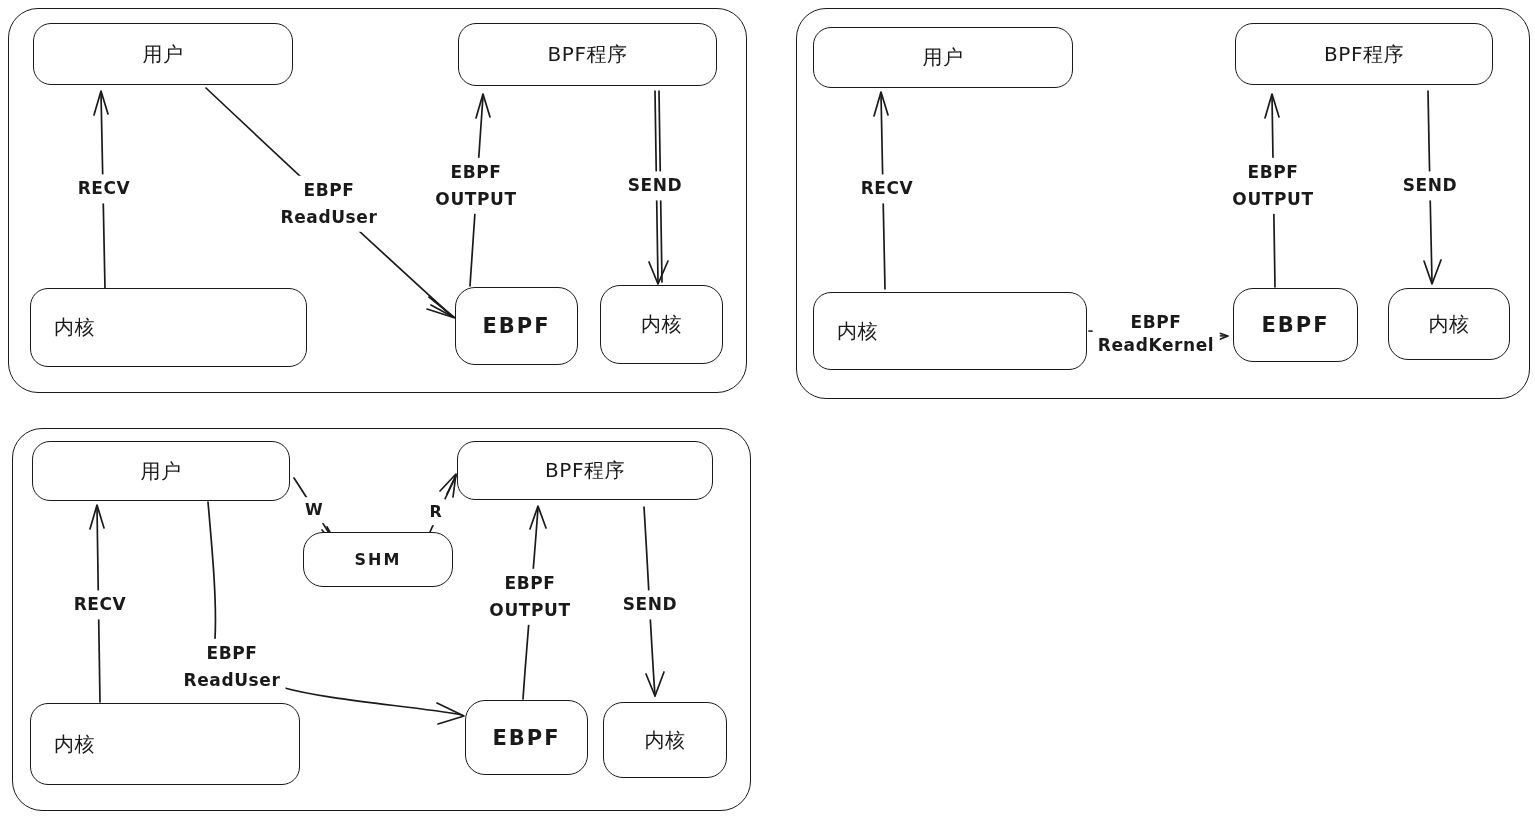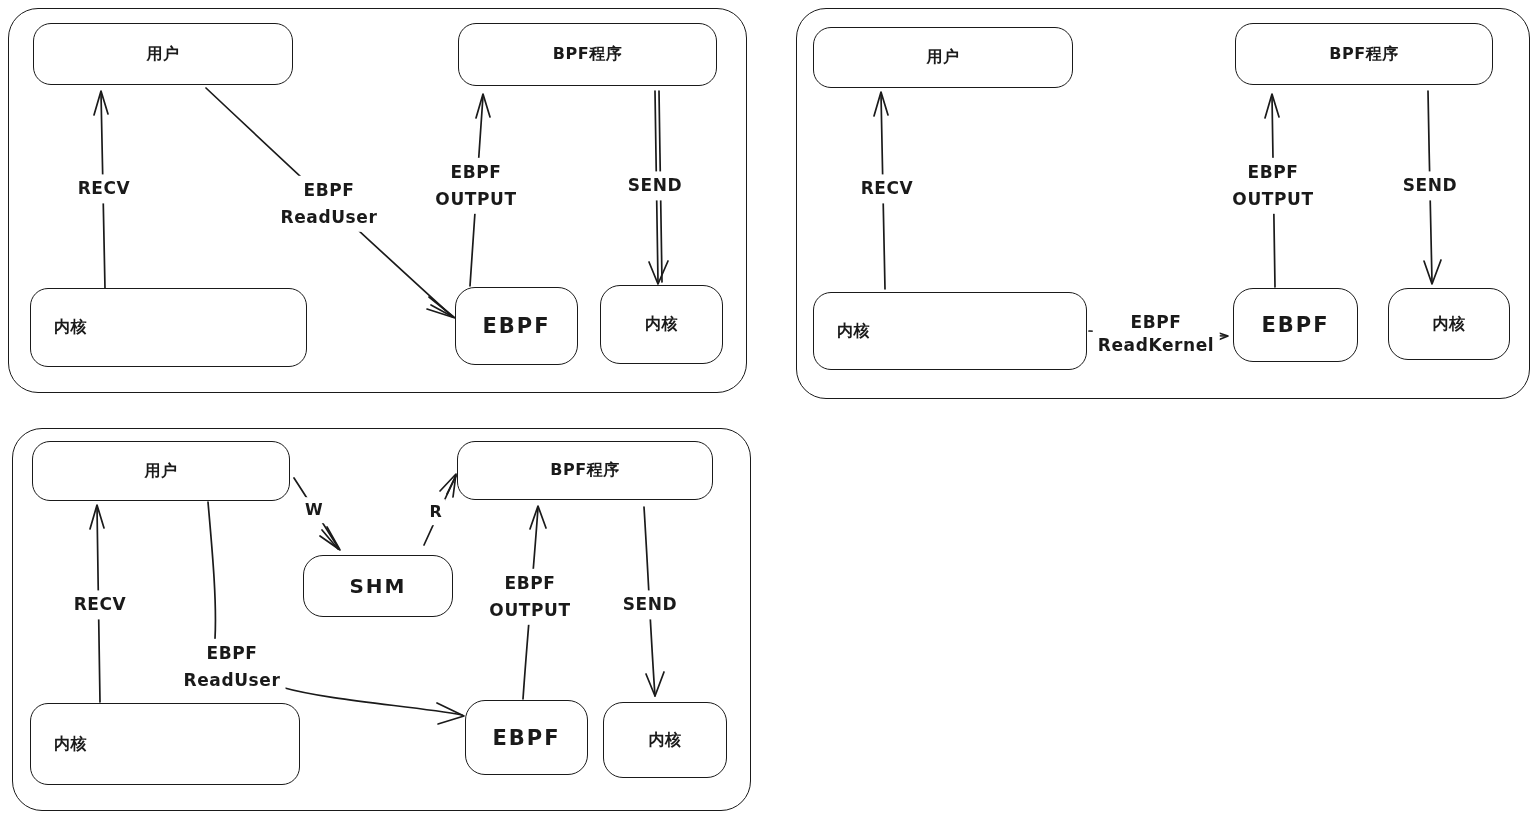--- a/index.html
+++ b/index.html
@@ -9,21 +9,21 @@
   }
   svg.arrows { position:absolute; left:0; top:0; z-index:2; pointer-events:none; }
   .panel {
     position:absolute; border:1.9px solid #1a1a1a; border-radius:30px;
     background:transparent; z-index:1;
   }
   .node {
     position:absolute; box-sizing:border-box; background:#ffffff;
     border:1.7px solid #1a1a1a; border-radius:18px; z-index:3;
     display:flex; align-items:center; justify-content:center;
-    font-size:16px; letter-spacing:0.5px;font-weight:bold;
+    font-size:20px; letter-spacing:0.5px;
   }
   .node.small { border-radius:20px; }
   .node.kernel-left { justify-content:flex-start; padding-left:23px; }
   .node.latin { font-weight:600; letter-spacing:2px; font-size:21px; }
   .elabel {
     position:absolute; transform:translate(-50%,-50%); z-index:4;
     background:#ffffff; padding:1px 5px; text-align:center;
     font-size:17px; font-weight:600; letter-spacing:0.6px; line-height:1.6;
     white-space:nowrap;
   }
@@ -106,21 +106,21 @@
     <div>ReadKernel</div>
   </div>
   <div class="elabel" style="left:1273px;top:186px">
     <div>EBPF</div>
     <div>OUTPUT</div>
   </div>
   <div class="elabel" style="left:1430px;top:186px">SEND</div>
 
   <div class="node" style="left:32px;top:441px;width:258px;height:60px">用户</div>
   <div class="node" style="left:457px;top:441px;width:256px;height:59px">BPF程序</div>
-  <div class="node small latin" style="left:303px;top:555px;width:150px;height:62px;font-size:20px">SHM</div>
+  <div class="node small latin" style="left:303px;top:532px;width:150px;height:55px;font-size:16px">SHM</div>
   <div class="node kernel-left" style="left:30px;top:703px;width:270px;height:82px">内核</div>
   <div class="node small latin" style="left:465px;top:700px;width:123px;height:75px">EBPF</div>
   <div class="node small" style="left:603px;top:702px;width:124px;height:76px">内核</div>
 
   <div class="elabel" style="left:100px;top:605px">RECV</div>
   <div class="elabel tiny" style="left:314px;top:510px">W</div>
   <div class="elabel tiny" style="left:436px;top:512px">R</div>
   <div class="elabel" style="left:232px;top:667px">
     <div>EBPF</div>
     <div>ReadUser</div>

